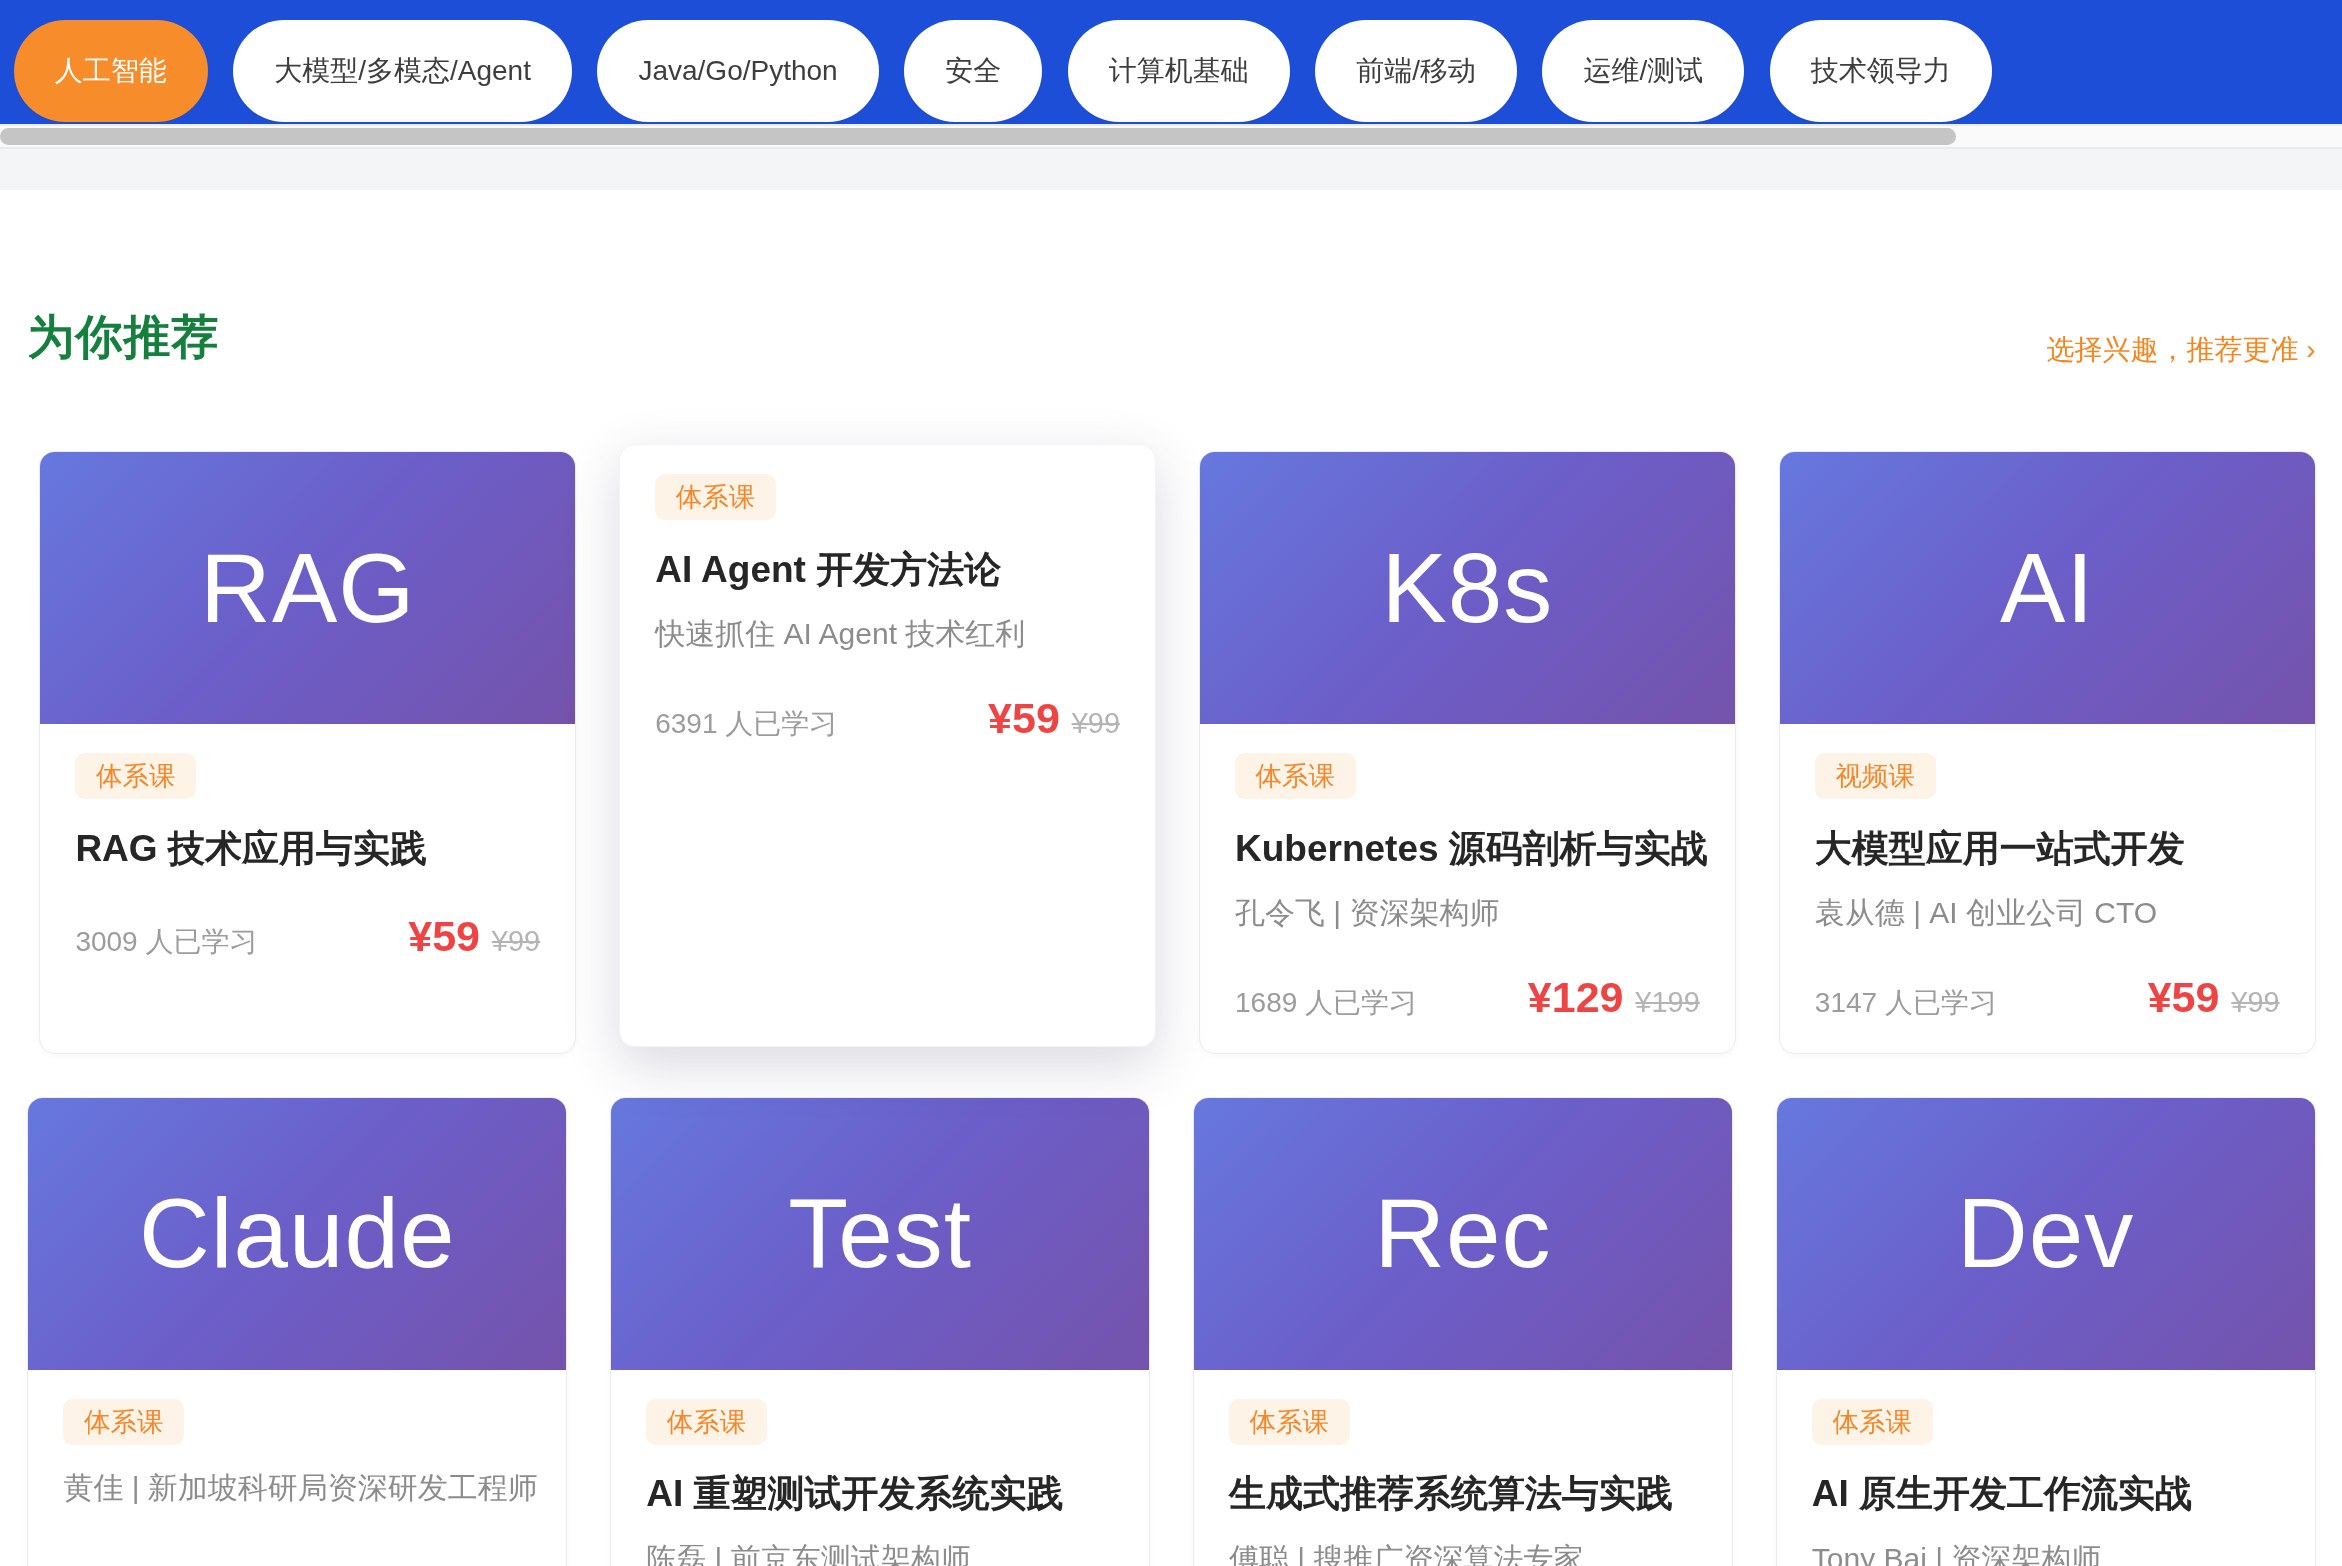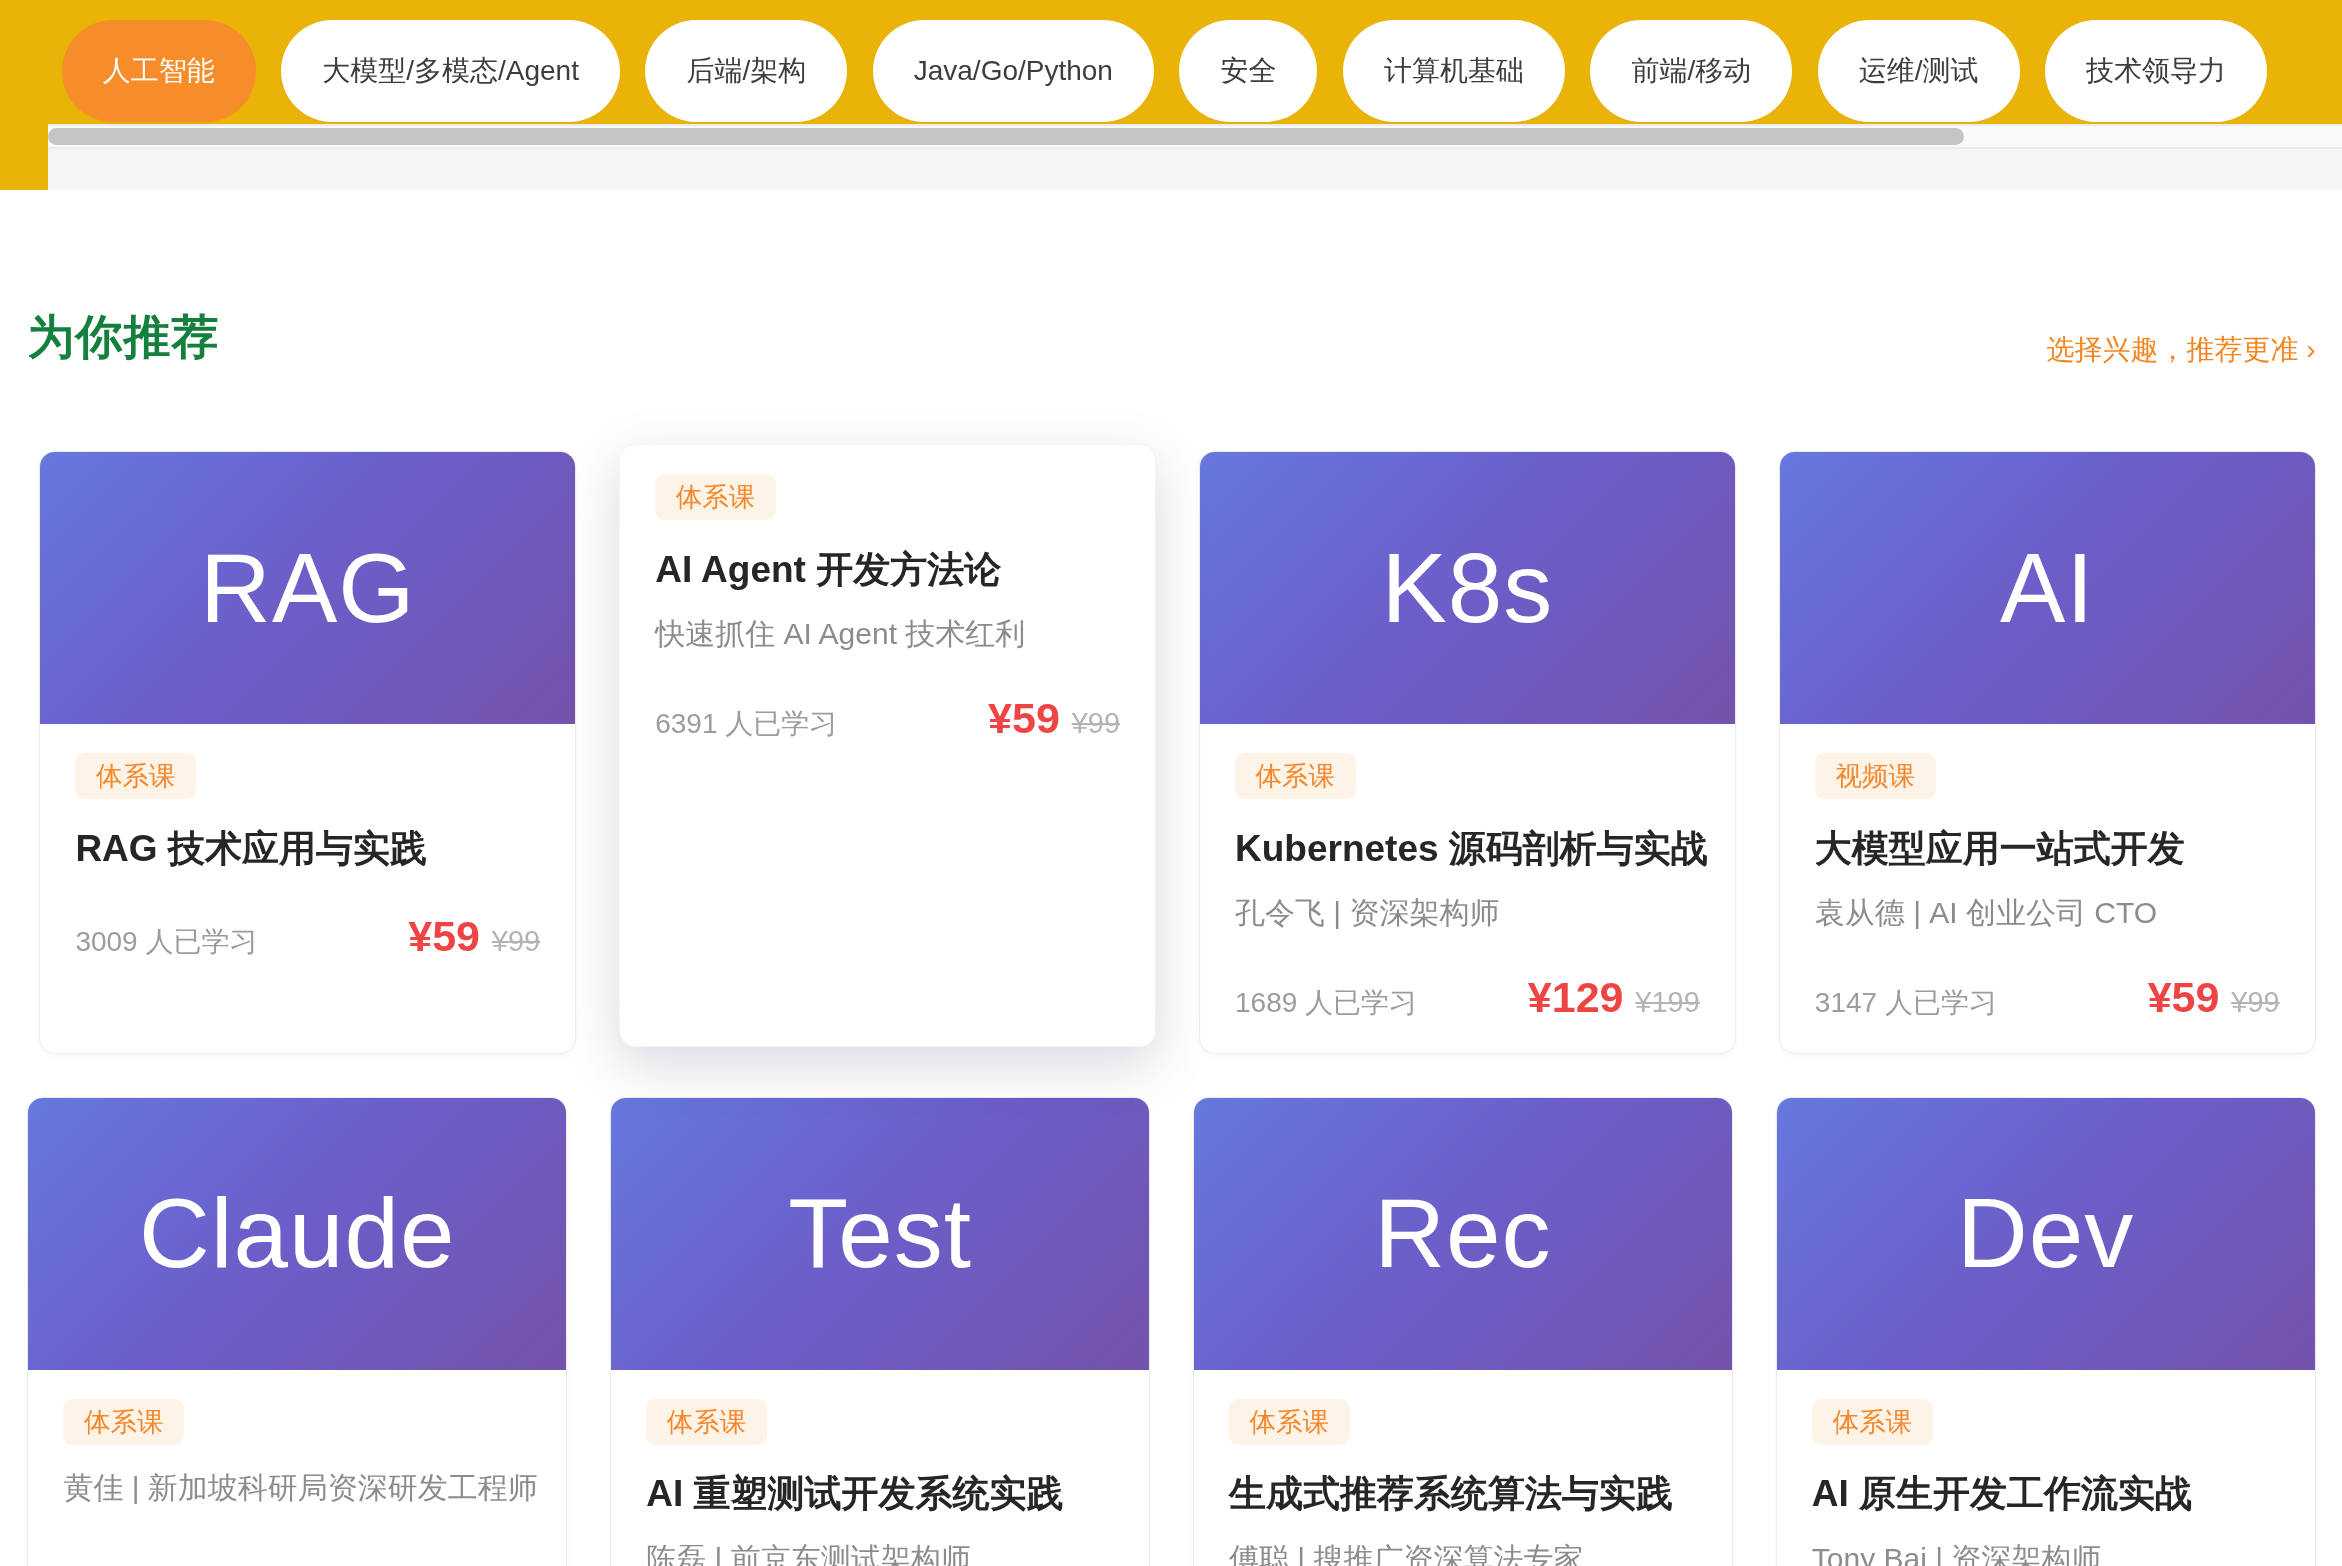--- a/index.html
+++ b/index.html
@@ -1,21 +1,21 @@
 <!DOCTYPE html>
 <html><head>
 <meta charset="utf-8">
 <style>
   * { margin:0; padding:0; box-sizing:border-box; }
   html,body { background:#fff; }
   body { font-family:"Liberation Sans","DejaVu Sans",sans-serif; }
   .page { width:2343px; height:1566px; overflow:hidden; background:#fff; position:relative; }
 
   
-  .topbar { background:#eab308;padding-left:48px; }
+  .topbar { background:#1d4ed8; }
   .pills { display:flex; gap:25.5px; padding:19.6px 0 2px 13.7px; overflow:hidden; white-space:nowrap; width:2343px; }
   .pill { flex:0 0 auto; height:102px; border-radius:51px; background:#fff; border:none;
           font-family:inherit; font-size:28px; color:#3d3d3d; padding:0 41px;
           display:flex; align-items:center; justify-content:center; cursor:pointer;
           box-shadow:0 1px 2px rgba(0,0,0,0.03); }
   .pill.active { background:#f78c2a; color:#fff; font-weight:500; }
   .scroll-strip { height:25.5px; background:#fafafa; border-top:2px solid #ebebeb; border-bottom:2px solid #ebebeb; position:relative; }
   .scroll-thumb { position:absolute; left:0; top:2px; height:17.6px; border-radius:8.8px; background:#c5c5c5; }
   .topbar-spacer { height:41px; background:#f4f5f7; }
 
@@ -50,21 +50,20 @@
 </style>
 </head>
 <body>
 
 <div class="page">
 
   <div class="topbar">
     <div class="pills">
         <button class="pill active">人工智能</button>
         <button class="pill">大模型/多模态/Agent</button>
-        <button class="pill">后端/架构</button>
         <button class="pill">Java/Go/Python</button>
         <button class="pill">安全</button>
         <button class="pill">计算机基础</button>
         <button class="pill">前端/移动</button>
         <button class="pill">运维/测试</button>
         <button class="pill">技术领导力</button>
       </div>
     <div class="scroll-strip">
       <div class="scroll-thumb" style="width: 83.5%;"></div>
     </div>

